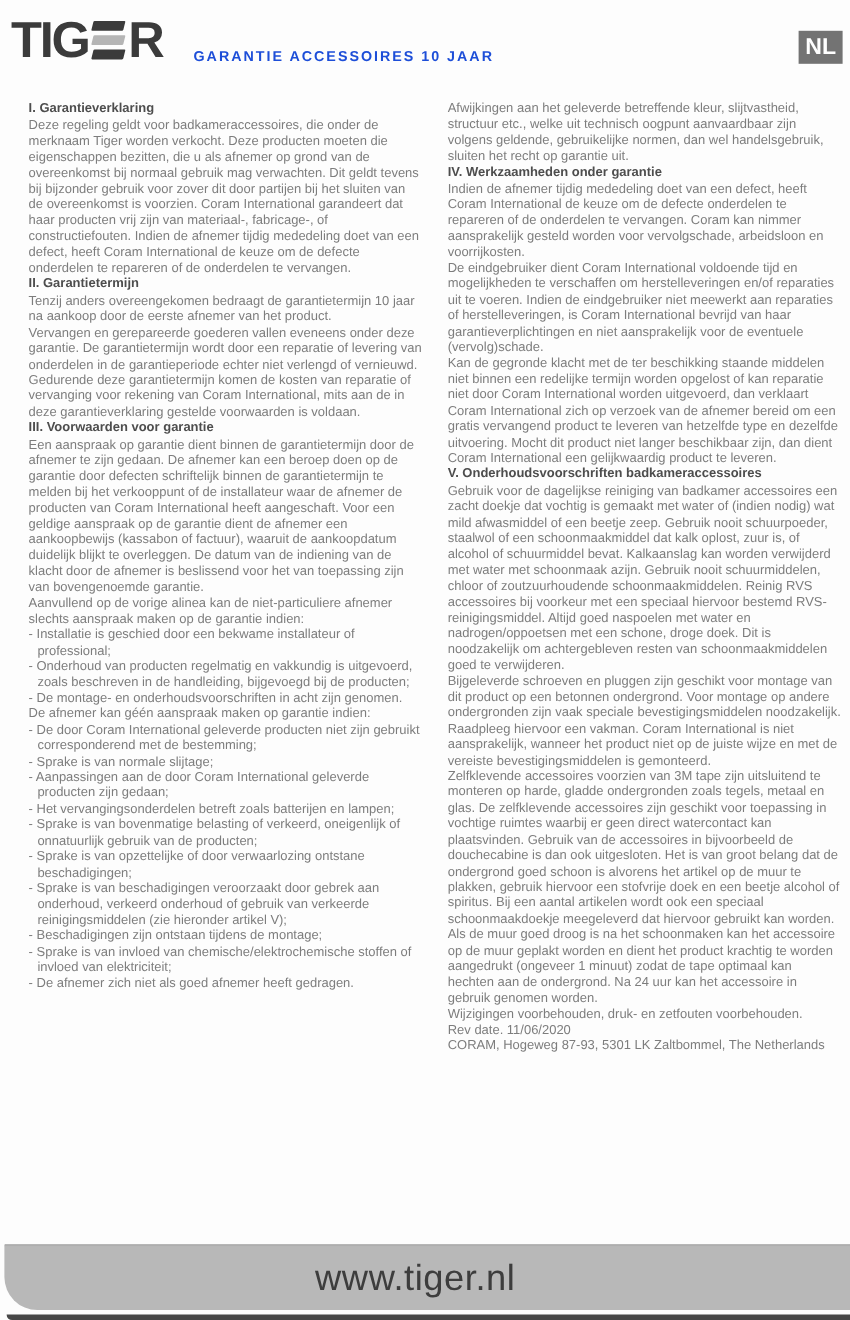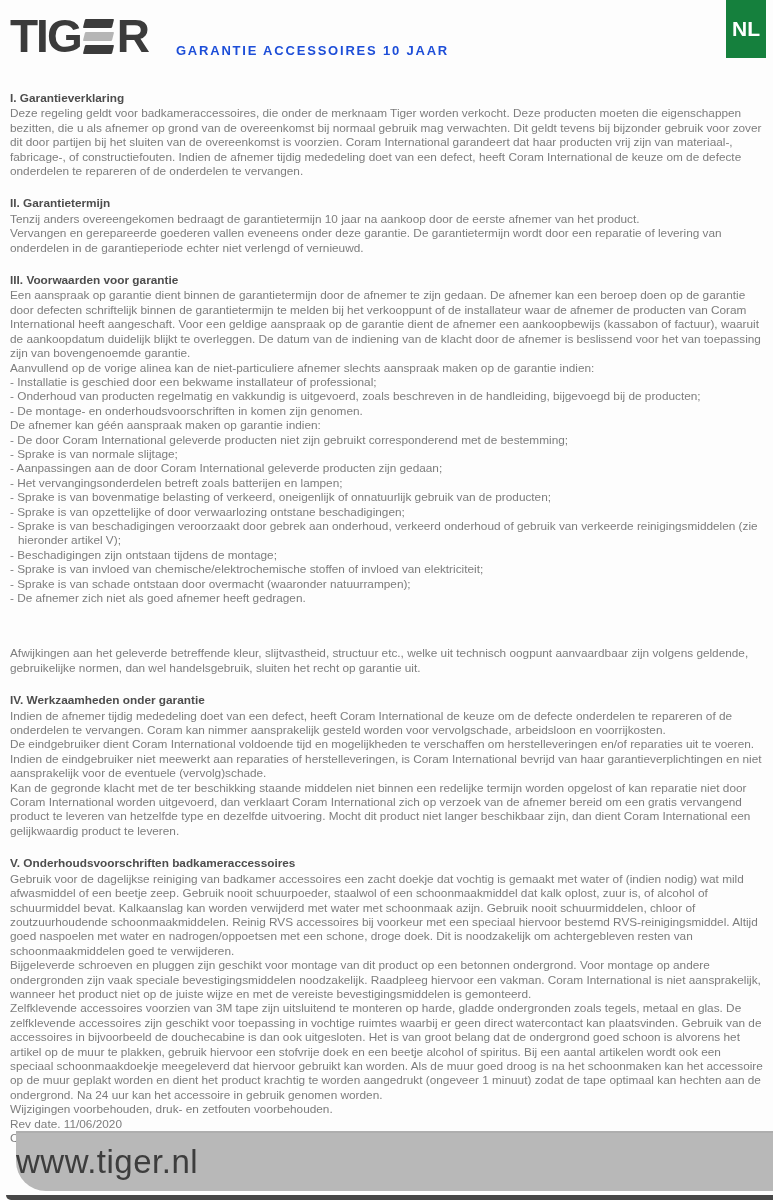--- a/index.html
+++ b/index.html
@@ -12,37 +12,37 @@
   .page { position:absolute; inset:0; }
 
   
   .header { display:flex; align-items:flex-end; padding:6px 7px 0 10px; height:52px; }
   .logo { display:flex; align-items:center; height:44px; color:#3b3b3b; }
   .logo .ltr { font-size:46px; font-weight:bold; letter-spacing:-2px; line-height:40px; }
   .ebars { display:flex; flex-direction:column; justify-content:center; margin:0 4px 0 3px; }
   .ebars .bar { width:29px; height:9px; margin:2px 0; background:#3b3b3b; transform:skewX(-14deg); border-radius:1px; }
   .ebars .bar.mid { background:#b5b5b5; }
   .doc-title { font-size:13px; font-weight:bold; letter-spacing:1.8px; color:#1d4ed8; margin:20px 0 0 28px; white-space:nowrap; }
-  .lang-badge { margin-left:auto; width:40px; height:58px; background:#15803d; color:#ffffff;
+  .lang-badge { margin-left:auto; width:40px; height:30px; background:#737373; color:#ffffff;
     display:flex; align-items:center; justify-content:center; font-size:21px; font-weight:bold; }
 
   
-  .columns { display:flex; gap:41px; padding:0 8px 0 10px; margin-top:33px;
-    font-size:11.8px; line-height:14.4px; color:#7d7d7d;flex-direction:column; }
+  .columns { display:flex; gap:23px; padding:0 8px 0 26px; margin-top:33px;
+    font-size:11.8px; line-height:14.4px; color:#7d7d7d; }
   .col { flex:1; min-width:0; }
-  .doc-heading { font-weight:bold; color:#4d4d4d; margin-top:18px; }
+  .doc-heading { font-weight:bold; color:#4d4d4d; }
   .doc-para, .doc-list { }
   .doc-heading + .doc-para, .doc-heading + .doc-list { margin-top:1px; }
   .col > :first-child { margin-top:0; }
   .doc-item { padding-left:8px; text-indent:-8px; }
 
   
-  .footer-bar { position:absolute; left:16px; right:0; bottom:9px; height:58px;
+  .footer-bar { position:absolute; left:4px; right:0; bottom:9px; height:58px;
     background:#b8b8b8; border-bottom-left-radius:30px; border-top:2px solid #aeaeae;
-    display:flex; align-items:center; justify-content:flex-start; }
+    display:flex; align-items:center; justify-content:center; }
   .footer-url { font-size:33px; color:#3d3d3d; letter-spacing:0.5px; padding-right:22px; font-weight:400; }
   .page-edge { position:absolute; left:6px; right:0; bottom:0; height:5px; background:#474747; border-bottom-left-radius:5px; }
 </style>
 </head>
 <body>
 
 <div class="page">
 
   <div class="header">
     <div class="logo" aria-label="TIGER">
@@ -61,43 +61,43 @@
   <div class="columns">
     <div class="col" id="left-column">
         <div class="doc-heading">I. Garantieverklaring</div>
         <div class="doc-para">
           <div class="para-line">Deze regeling geldt voor badkameraccessoires, die onder de merknaam Tiger worden verkocht. Deze producten moeten die eigenschappen bezitten, die u als afnemer op grond van de overeenkomst bij normaal gebruik mag verwachten. Dit geldt tevens bij bijzonder gebruik voor zover dit door partijen bij het sluiten van de overeenkomst is voorzien. Coram International garandeert dat haar producten vrij zijn van materiaal-, fabricage-, of constructiefouten. Indien de afnemer tijdig mededeling doet van een defect, heeft Coram International de keuze om de defecte onderdelen te repareren of de onderdelen te vervangen.</div>
         </div>
         <div class="doc-heading">II. Garantietermijn</div>
         <div class="doc-para">
           <div class="para-line">Tenzij anders overeengekomen bedraagt de garantietermijn 10 jaar na aankoop door de eerste afnemer van het product.</div>
           <div class="para-line">Vervangen en gerepareerde goederen vallen eveneens onder deze garantie. De garantietermijn wordt door een reparatie of levering van onderdelen in de garantieperiode echter niet verlengd of vernieuwd.</div>
+          <div class="para-line">Gedurende deze garantietermijn komen de kosten van reparatie of vervanging voor rekening van Coram International, mits aan de in deze garantieverklaring gestelde voorwaarden is voldaan.</div>
         </div>
         <div class="doc-heading">III. Voorwaarden voor garantie</div>
         <div class="doc-para">
           <div class="para-line">Een aanspraak op garantie dient binnen de garantietermijn door de afnemer te zijn gedaan. De afnemer kan een beroep doen op de garantie door defecten schriftelijk binnen de garantietermijn te melden bij het verkooppunt of de installateur waar de afnemer de producten van Coram International heeft aangeschaft. Voor een geldige aanspraak op de garantie dient de afnemer een aankoopbewijs (kassabon of factuur), waaruit de aankoopdatum duidelijk blijkt te overleggen. De datum van de indiening van de klacht door de afnemer is beslissend voor het van toepassing zijn van bovengenoemde garantie.</div>
         </div>
         <div class="doc-list">
           <div class="list-intro">Aanvullend op de vorige alinea kan de niet-particuliere afnemer slechts aanspraak maken op de garantie indien:</div>
           <div class="doc-item">- Installatie is geschied door een bekwame installateur of professional;</div>
           <div class="doc-item">- Onderhoud van producten regelmatig en vakkundig is uitgevoerd, zoals beschreven in de handleiding, bijgevoegd bij de producten;</div>
-          <div class="doc-item">- De montage- en onderhoudsvoorschriften in komen zijn genomen.</div>
+          <div class="doc-item">- De montage- en onderhoudsvoorschriften in acht zijn genomen.</div>
         </div>
         <div class="doc-list">
           <div class="list-intro">De afnemer kan géén aanspraak maken op garantie indien:</div>
           <div class="doc-item">- De door Coram International geleverde producten niet zijn gebruikt corresponderend met de bestemming;</div>
           <div class="doc-item">- Sprake is van normale slijtage;</div>
           <div class="doc-item">- Aanpassingen aan de door Coram International geleverde producten zijn gedaan;</div>
           <div class="doc-item">- Het vervangingsonderdelen betreft zoals batterijen en lampen;</div>
           <div class="doc-item">- Sprake is van bovenmatige belasting of verkeerd, oneigenlijk of onnatuurlijk gebruik van de producten;</div>
           <div class="doc-item">- Sprake is van opzettelijke of door verwaarlozing ontstane beschadigingen;</div>
           <div class="doc-item">- Sprake is van beschadigingen veroorzaakt door gebrek aan onderhoud, verkeerd onderhoud of gebruik van verkeerde reinigingsmiddelen (zie hieronder artikel V);</div>
           <div class="doc-item">- Beschadigingen zijn ontstaan tijdens de montage;</div>
           <div class="doc-item">- Sprake is van invloed van chemische/elektrochemische stoffen of invloed van elektriciteit;</div>
-          <div class="doc-item">- Sprake is van schade ontstaan door overmacht (waaronder natuurrampen);</div>
           <div class="doc-item">- De afnemer zich niet als goed afnemer heeft gedragen.</div>
         </div>
       </div>
     <div class="col" id="right-column">
         <div class="doc-para">
           <div class="para-line">Afwijkingen aan het geleverde betreffende kleur, slijtvastheid, structuur etc., welke uit technisch oogpunt aanvaardbaar zijn volgens geldende, gebruikelijke normen, dan wel handelsgebruik, sluiten het recht op garantie uit.</div>
         </div>
         <div class="doc-heading">IV. Werkzaamheden onder garantie</div>
         <div class="doc-para">
           <div class="para-line">Indien de afnemer tijdig mededeling doet van een defect, heeft Coram International de keuze om de defecte onderdelen te repareren of de onderdelen te vervangen. Coram kan nimmer aansprakelijk gesteld worden voor vervolgschade, arbeidsloon en voorrijkosten.</div>

